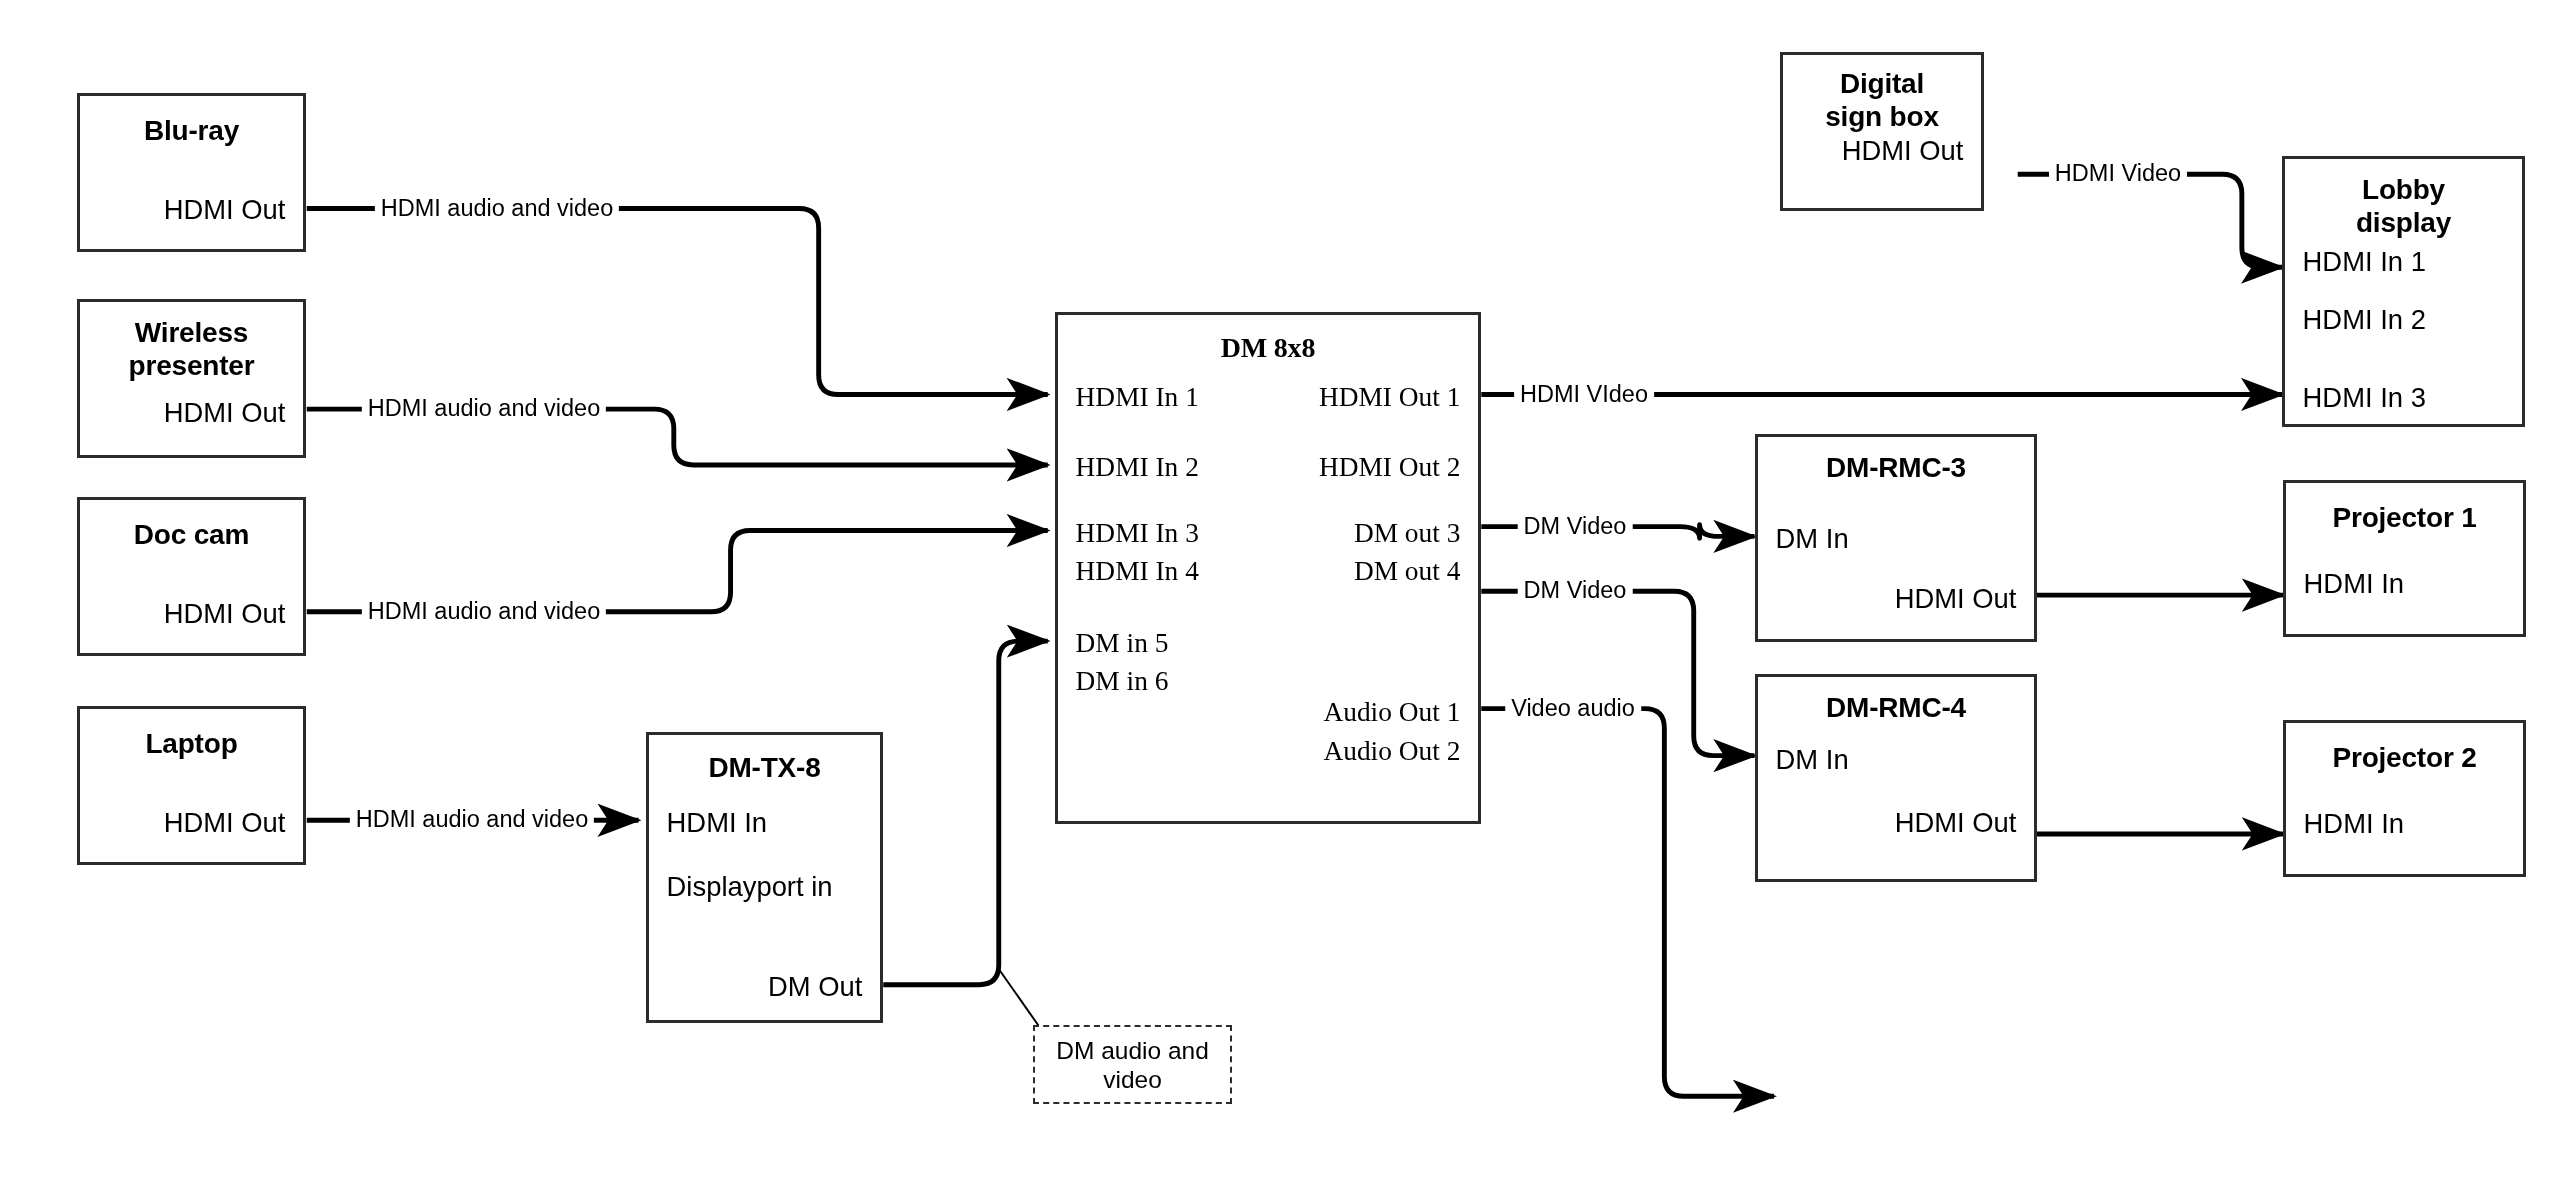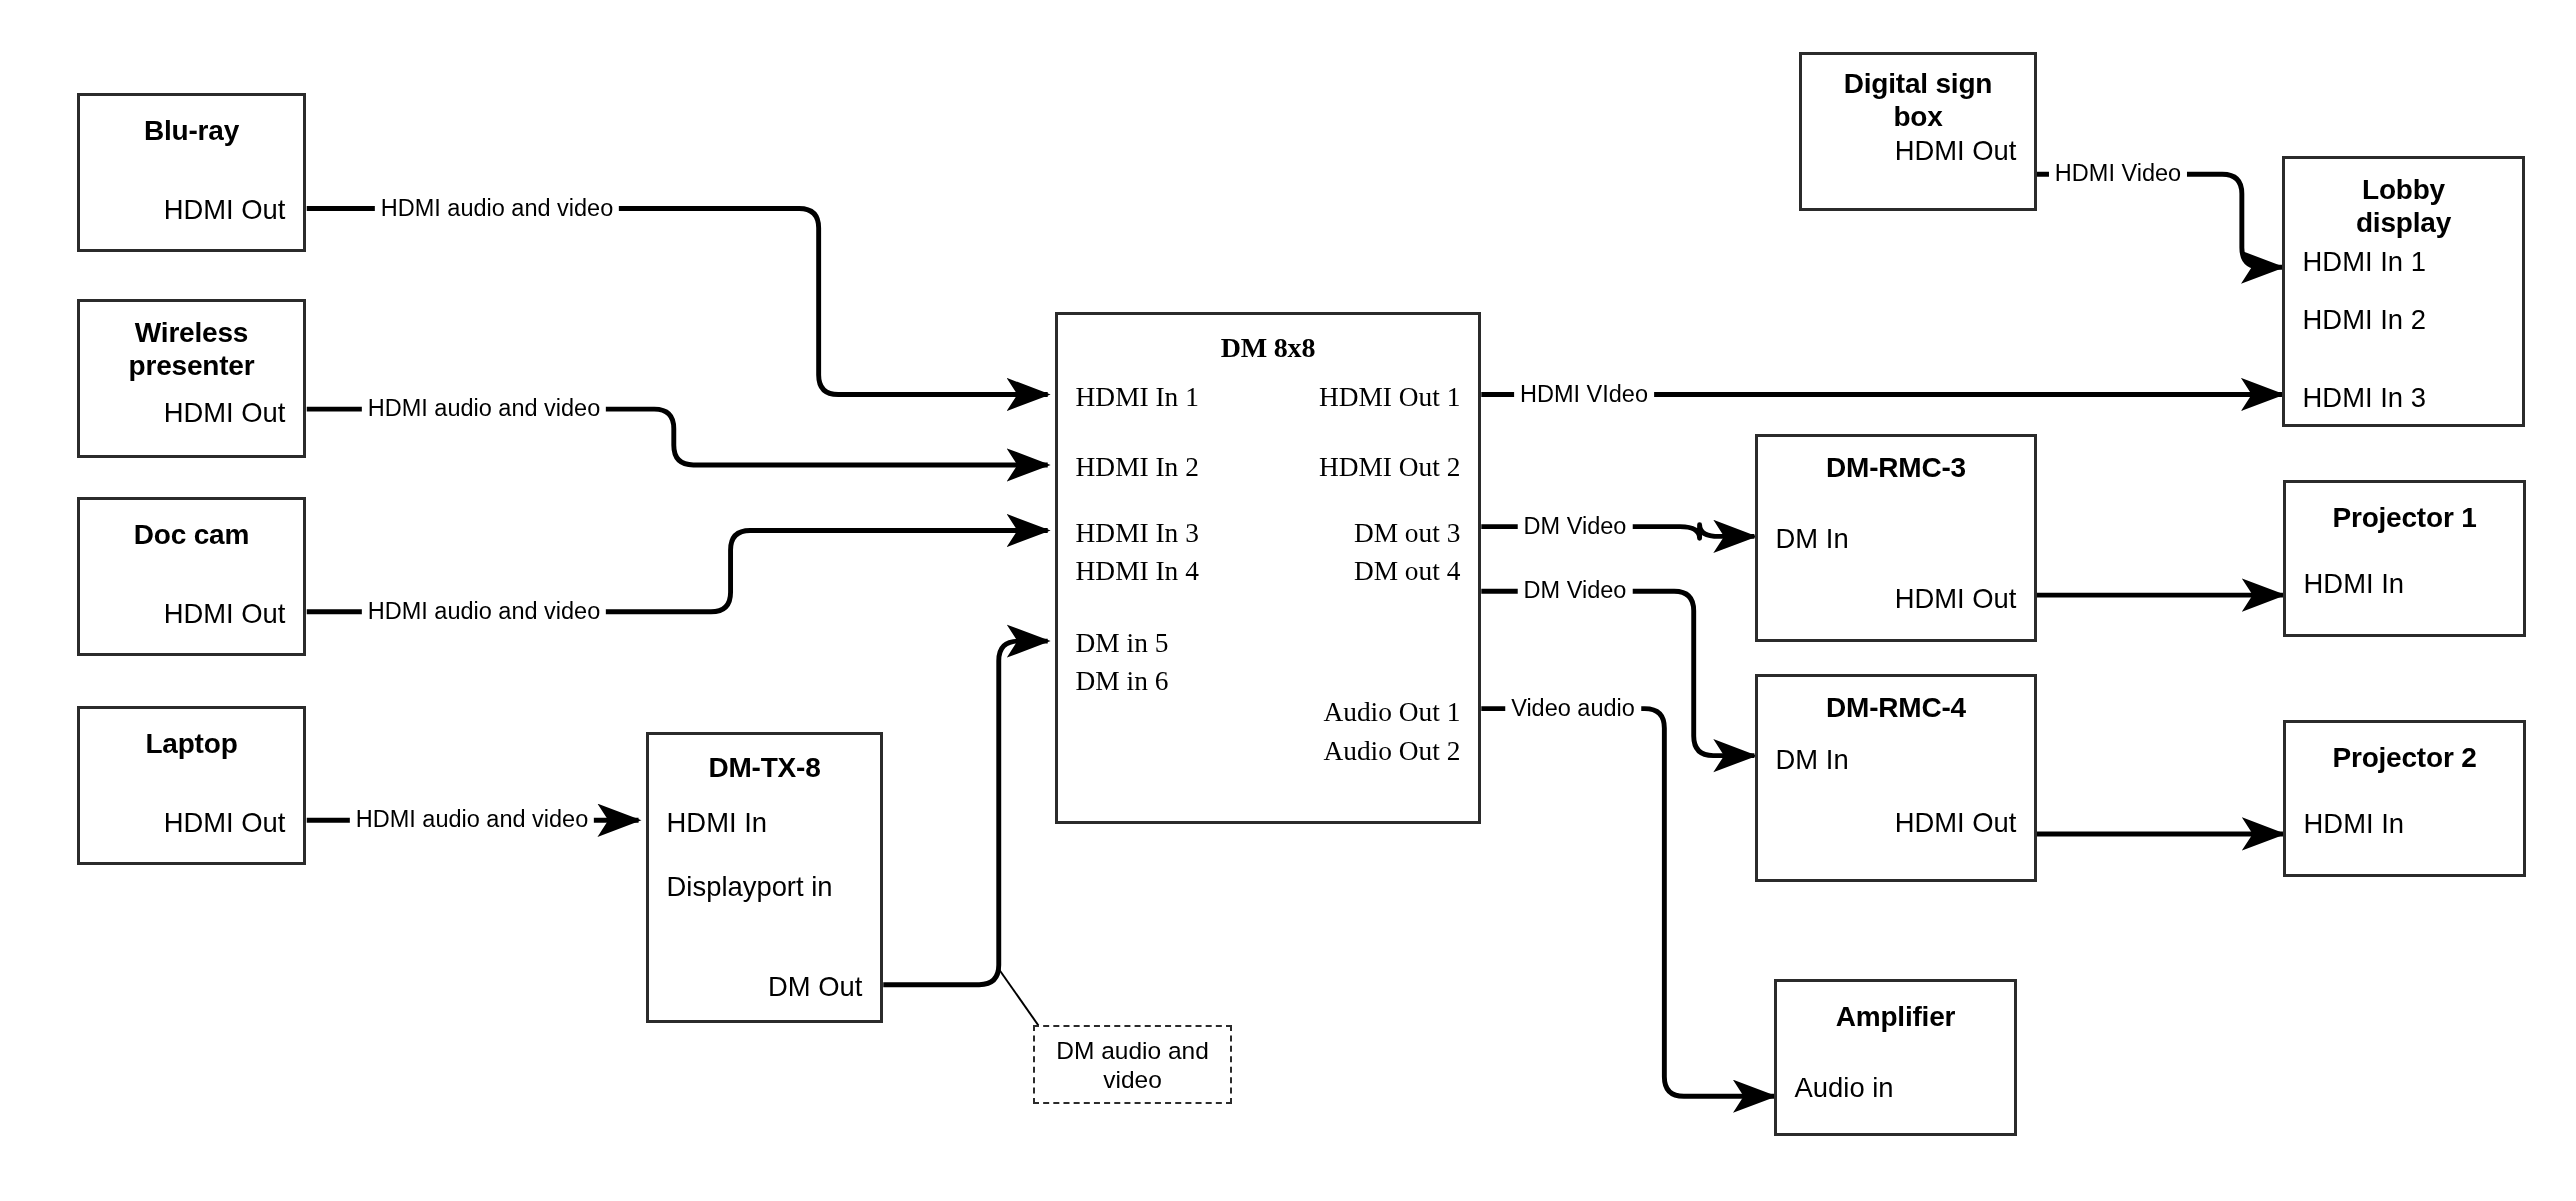--- a/index.html
+++ b/index.html
@@ -175,21 +175,21 @@
     <div class="port right" style="top:203px;">DM out 3</div>
     <div class="port right" style="top:241px;">DM out 4</div>
     <div class="port right" style="top:382px;">Audio Out 1</div>
     <div class="port right" style="top:421px;">Audio Out 2</div>
   </div>
 
   <div class="node dashed" style="left:1033px; top:1025px; width:199px; height:79px;text-decoration:underline;">
     <div class="callout-text">DM audio and video</div>
   </div>
 
-  <div class="node" style="left:1780px; top:52px; width:238px; height:159px;margin-left:19px;">
+  <div class="node" style="left:1780px; top:52px; width:204px; height:159px;">
     <div class="node-title" style="top:11.7px; padding:0 33px;">Digital sign box</div>
     <div class="port right" style="top:80px;">HDMI Out</div>
   </div>
 
   <div class="node" style="left:2282px; top:156px; width:243px; height:271px;padding-left:48px;">
     <div class="node-title" style="top:13.7px; padding:0 43px;">Lobby display</div>
     <div class="port left" style="top:87px;">HDMI In 1</div>
     <div class="port left" style="top:145px;">HDMI In 2</div>
     <div class="port left" style="top:223px;">HDMI In 3</div>
   </div>
@@ -209,19 +209,15 @@
   <div class="node" style="left:2283px; top:480px; width:243px; height:157px;">
     <div class="node-title" style="top:17.6px;">Projector 1</div>
     <div class="port left" style="top:85px;">HDMI In</div>
   </div>
 
   <div class="node" style="left:2283px; top:720px; width:243px; height:157px;">
     <div class="node-title" style="top:17.6px;">Projector 2</div>
     <div class="port left" style="top:85px;">HDMI In</div>
   </div>
 
-  <div class="node" style="left:1774px; top:979px; width:243px; height:157px;">
-    <div class="node-title" style="top:17.6px;">Amplifier</div>
-    <div class="port left" style="top:90px;">Audio in</div>
-  </div>
 
 </div>
 
 
 </body></html>

